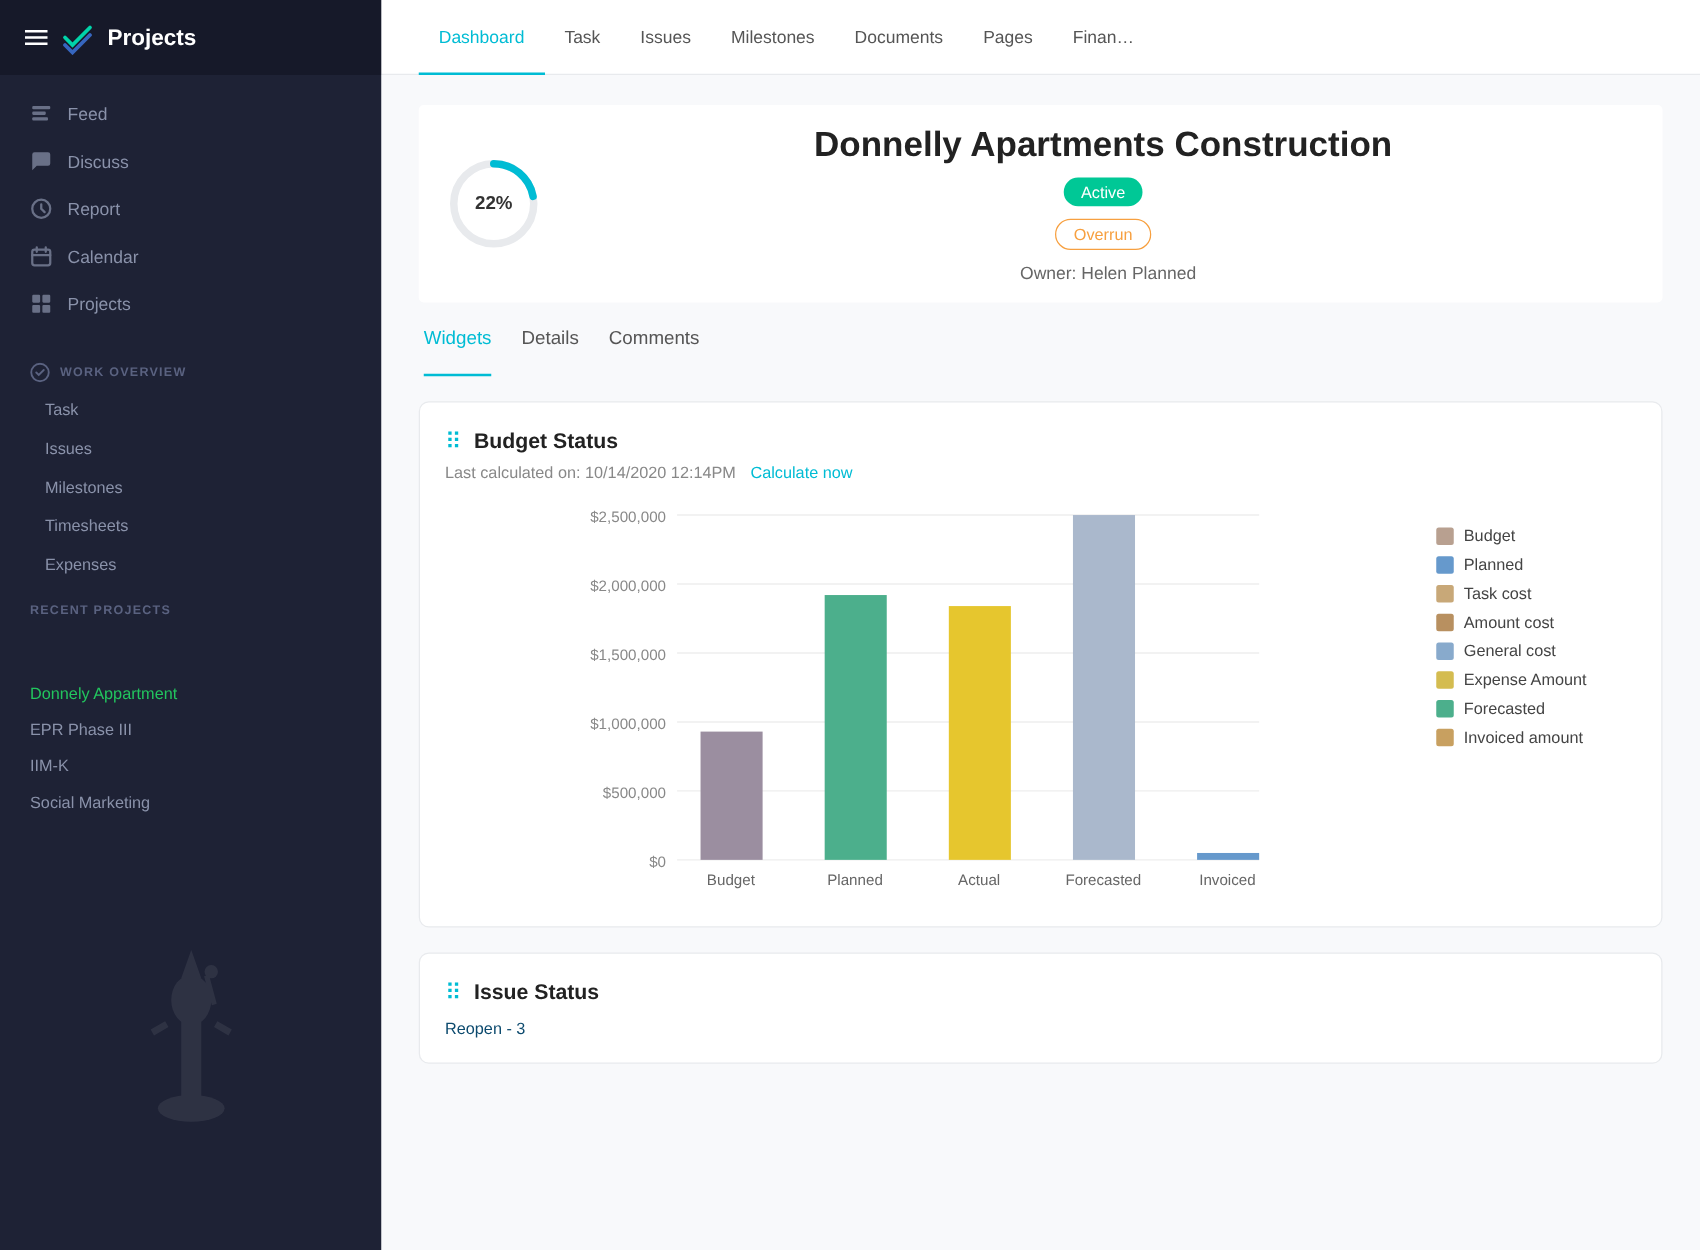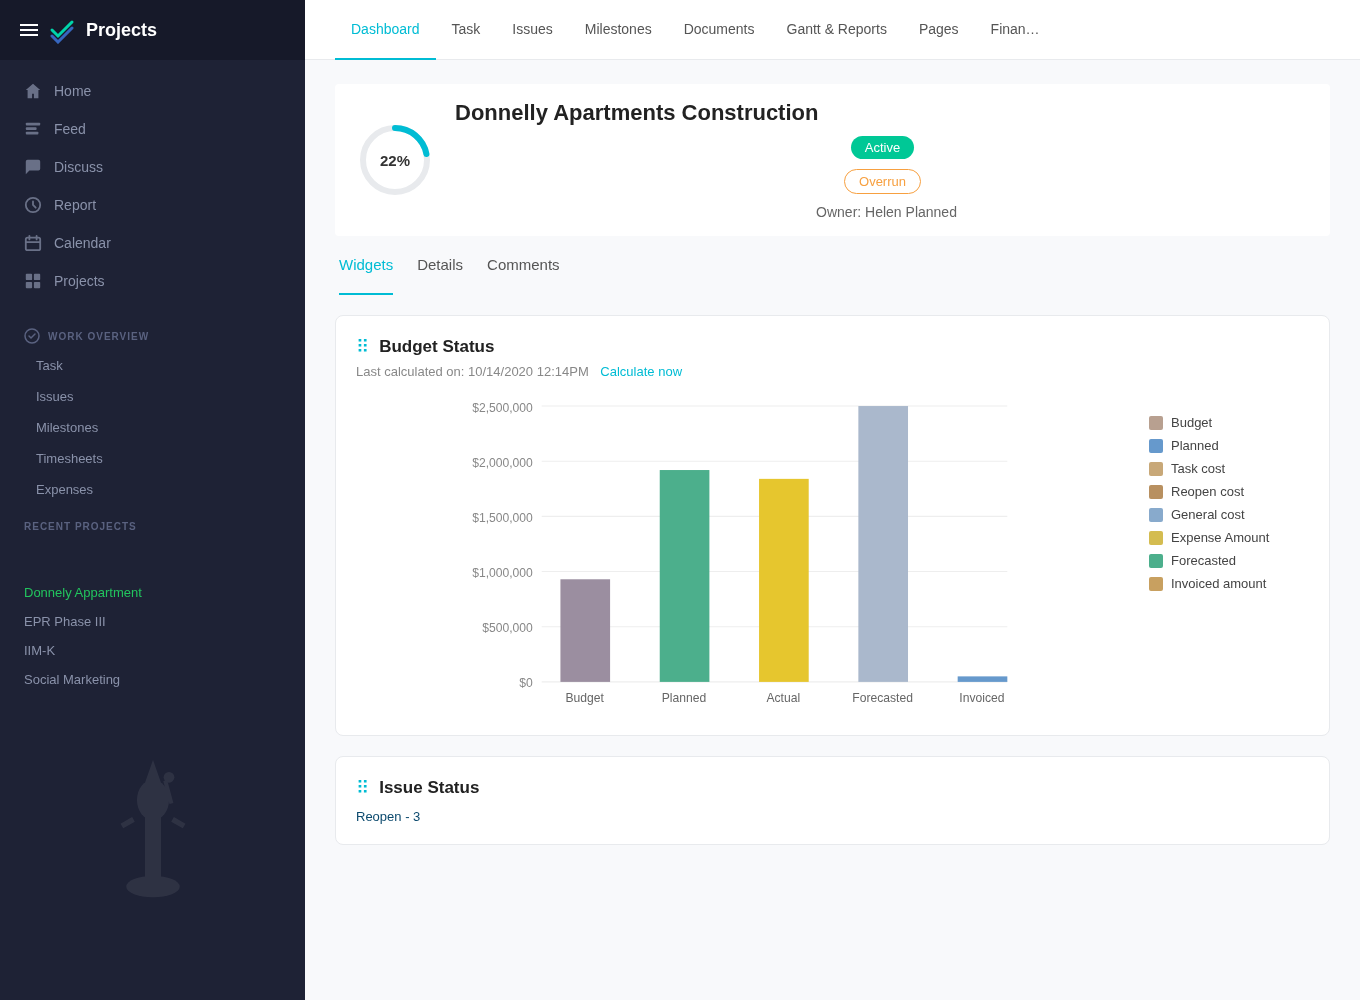--- a/index.html
+++ b/index.html
@@ -179,24 +179,25 @@
       position: absolute;
       top: 50%;
       left: 50%;
       transform: translate(-50%, -50%);
       font-size: 15px;
       font-weight: 600;
       color: #333;
     }
     .project-info { flex: 1; }
     .project-title {
-      font-size: 22px;
+      font-size: 28px;
       font-weight: 600;
       color: #222;
       margin-bottom: 10px;
+      text-align: center;
     }
     .project-badges {
       display: flex;
       align-items: center;
       gap: 10px;
       flex-direction: column;
     }
     .badge-active {
       background: #00c896;
       color: #fff;
@@ -337,26 +338,20 @@
     </div>
 
     <svg class="brand-logo" viewBox="0 0 28 28" fill="none">
       <path d="M4 14 L10 20 L24 6" stroke="#00d4aa" stroke-width="3" stroke-linecap="round" fill="none"></path>
       <path d="M4 20 L10 26 L24 12" stroke="#4488ff" stroke-width="3" stroke-linecap="round" fill="none" opacity="0.7"></path>
     </svg>
     <span class="brand-name">Projects</span>
   </div>
 
   <nav class="sidebar-nav">
-    <div class="nav-item">
-      <svg class="nav-icon" viewBox="0 0 20 20" fill="currentColor" opacity="0.7">
-        <path d="M10 2L2 9h2v9h5v-5h2v5h5V9h2L10 2z"></path>
-      </svg>
-      <span>Home</span>
-    </div>
     <div class="nav-item">
       <svg class="nav-icon" viewBox="0 0 20 20" fill="currentColor" opacity="0.7">
         <rect x="2" y="3" width="16" height="3" rx="1"></rect>
           <rect x="2" y="8" width="12" height="3" rx="1"></rect>
           <rect x="2" y="13" width="14" height="3" rx="1"></rect>
       </svg>
       <span>Feed</span>
     </div>
     <div class="nav-item">
       <svg class="nav-icon" viewBox="0 0 20 20" fill="currentColor" opacity="0.7">
@@ -453,23 +448,20 @@
     <div class="top-nav-item">
       <span>Issues</span>
     </div>
     <div class="top-nav-item">
       <span>Milestones</span>
     </div>
     <div class="top-nav-item">
       <span>Documents</span>
     </div>
     <div class="top-nav-item">
-      <span>Gantt &amp; Reports</span>
-    </div>
-    <div class="top-nav-item">
       <span>Pages</span>
     </div>
     <div class="top-nav-item">
       <span>Finan…</span>
     </div>
   </nav>
 
   <div class="content">
 
     <div class="project-header">
@@ -555,21 +547,21 @@
           <div class="legend-item">
             <div class="legend-color" style="background:#6699cc"></div>
             <span>Planned</span>
           </div>
           <div class="legend-item">
             <div class="legend-color" style="background:#c8a878"></div>
             <span>Task cost</span>
           </div>
           <div class="legend-item">
             <div class="legend-color" style="background:#b89060"></div>
-            <span>Reopen cost</span>
+            <span>Amount cost</span>
           </div>
           <div class="legend-item">
             <div class="legend-color" style="background:#88aacc"></div>
             <span>General cost</span>
           </div>
           <div class="legend-item">
             <div class="legend-color" style="background:#d4bc50"></div>
             <span>Expense Amount</span>
           </div>
           <div class="legend-item">

